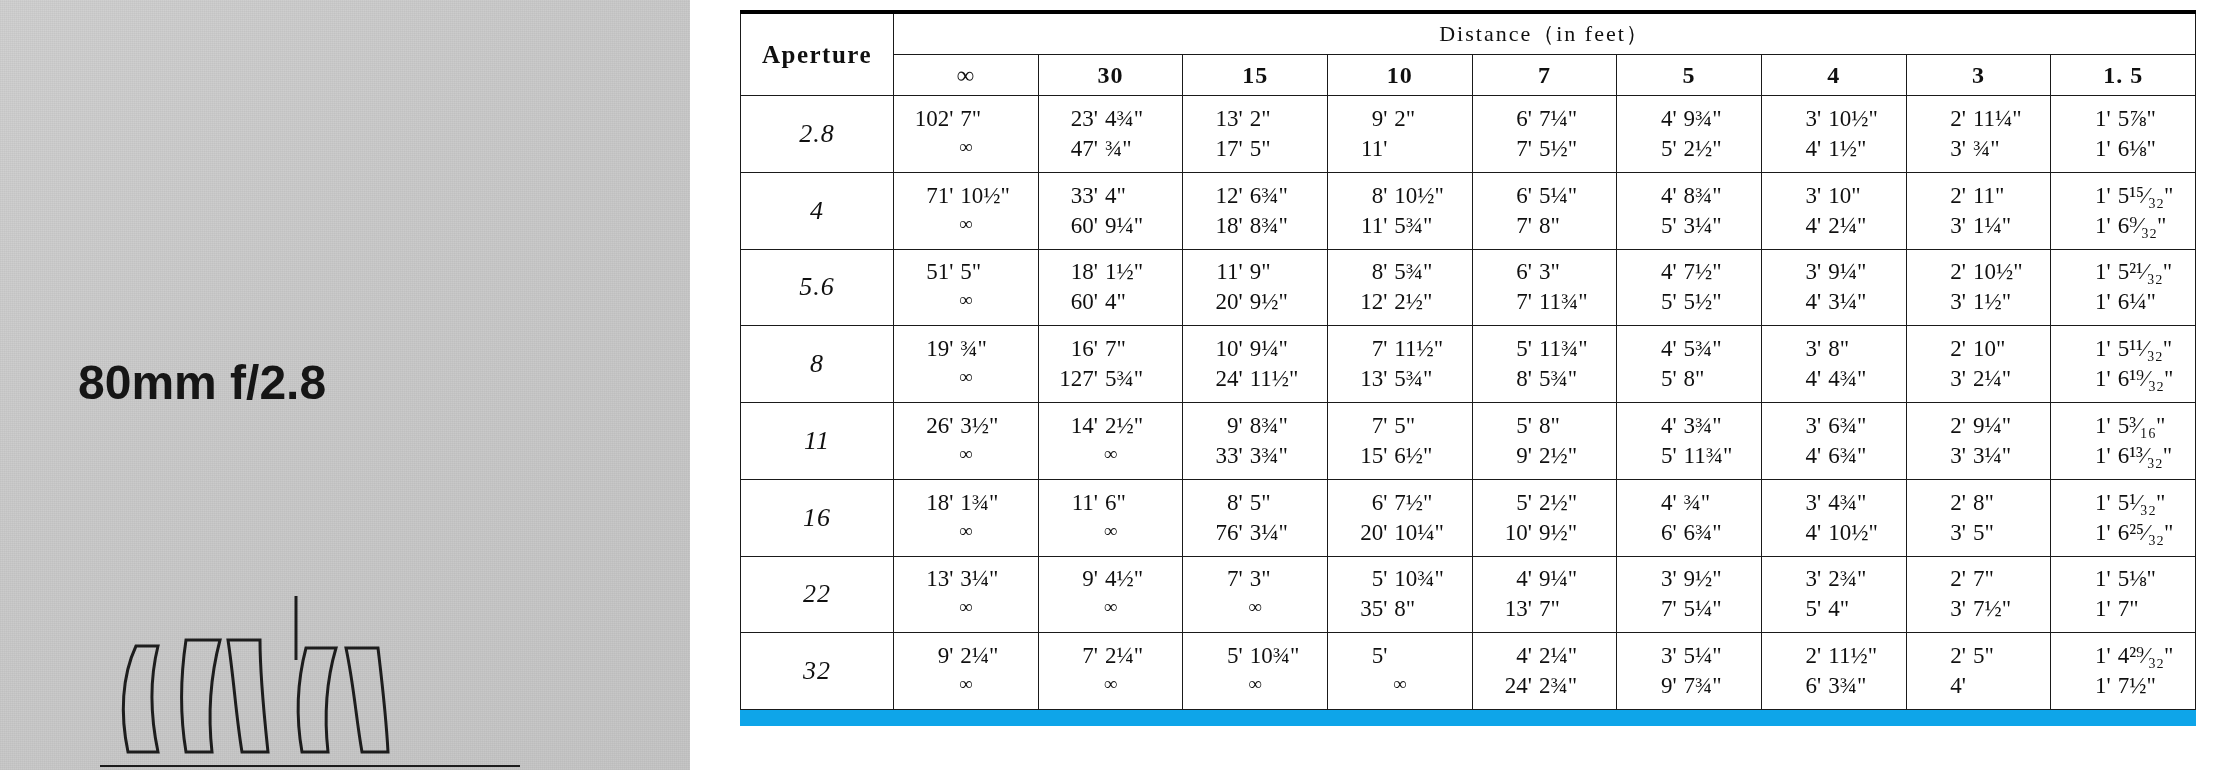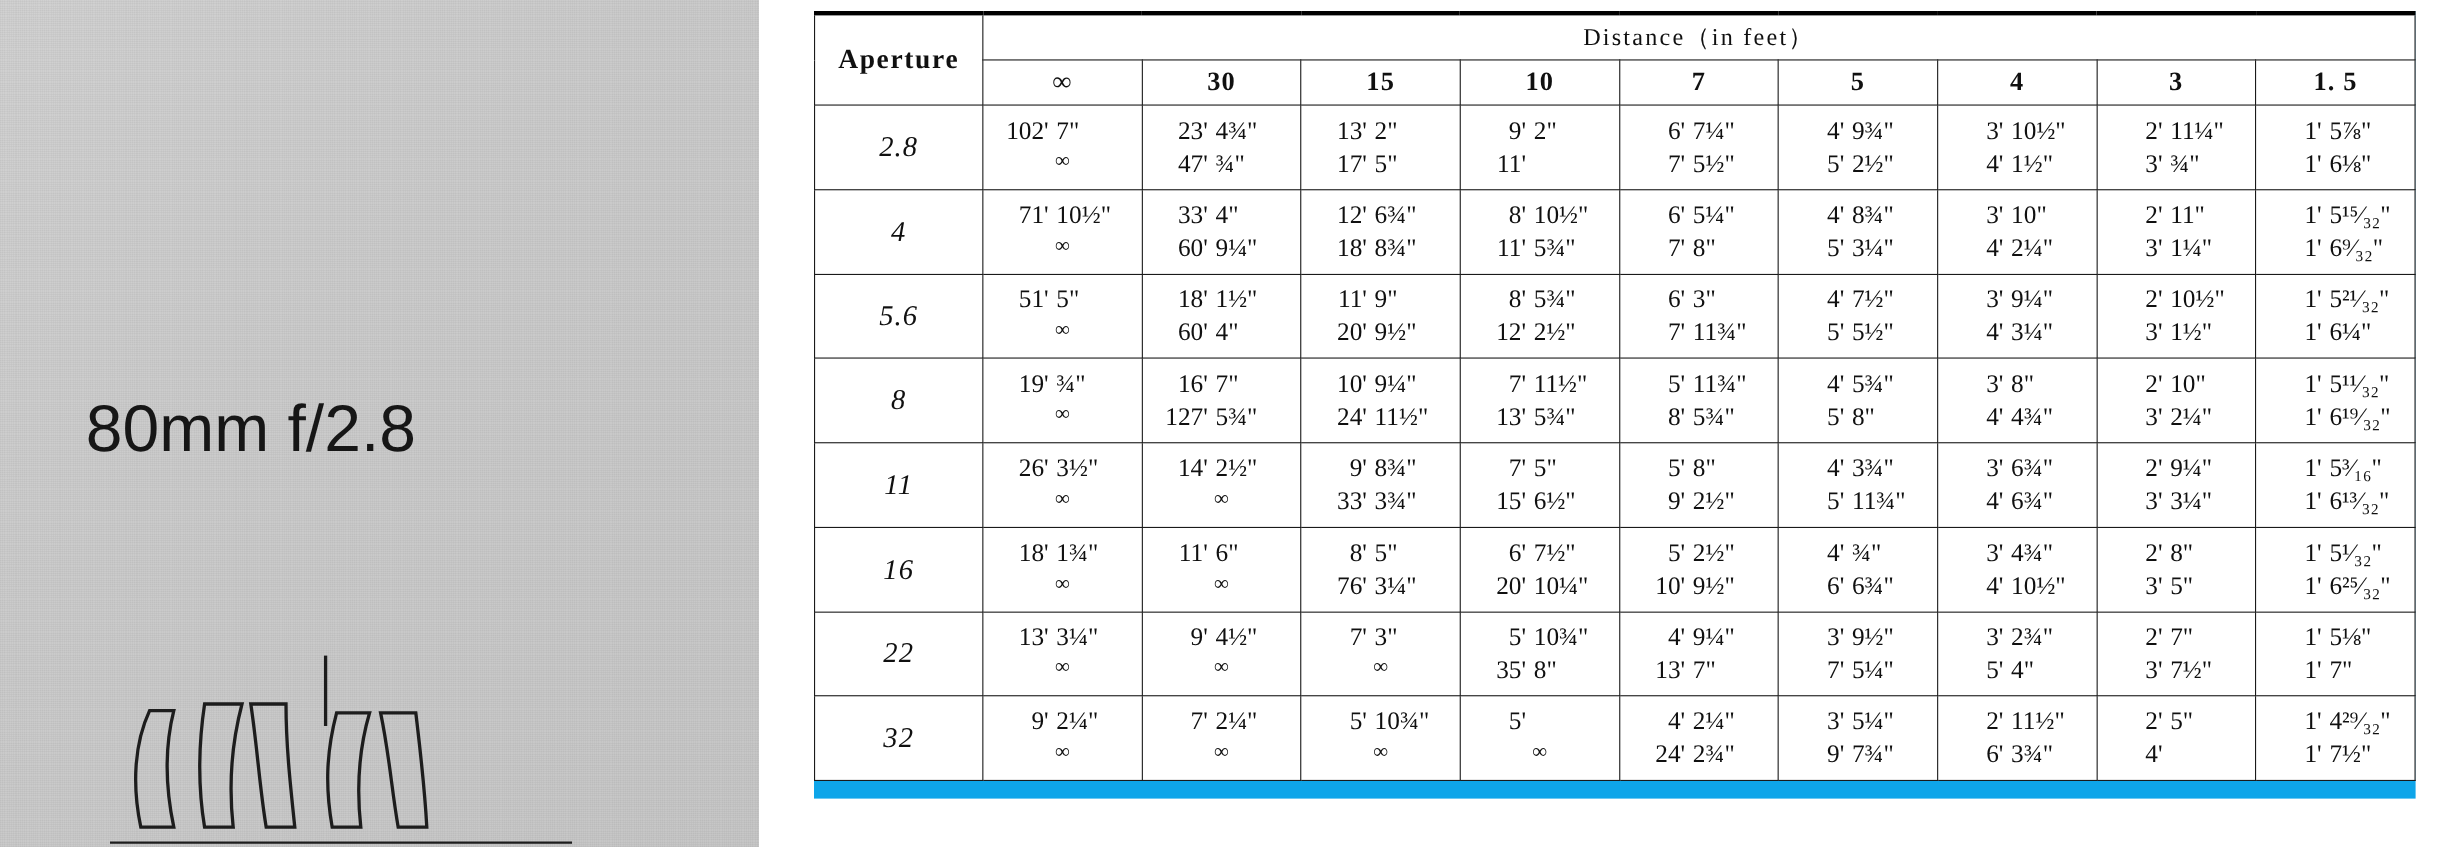--- a/index.html
+++ b/index.html
@@ -36,22 +36,22 @@
     background-image:
       repeating-linear-gradient(0deg, rgba(0,0,0,0.025) 0 1px, rgba(255,255,255,0.02) 1px 2px),
       repeating-linear-gradient(90deg, rgba(0,0,0,0.02) 0 1px, rgba(255,255,255,0.02) 1px 2px);
     pointer-events:none;
   }
   .lens-title {
     position: absolute;
     left: 78px;
     top: 355px;
     font-family: "Liberation Sans", sans-serif;
-    font-weight: normal;
-    font-size: 60px;
+    font-weight: bold;
+    font-size: 48px;
     letter-spacing: 0px;
     color: #161616;
     white-space: nowrap;
     z-index: 3;
   }
   .lens-diagram {
     position: absolute;
     left: 100px;
     top: 590px;
     width: 420px;

